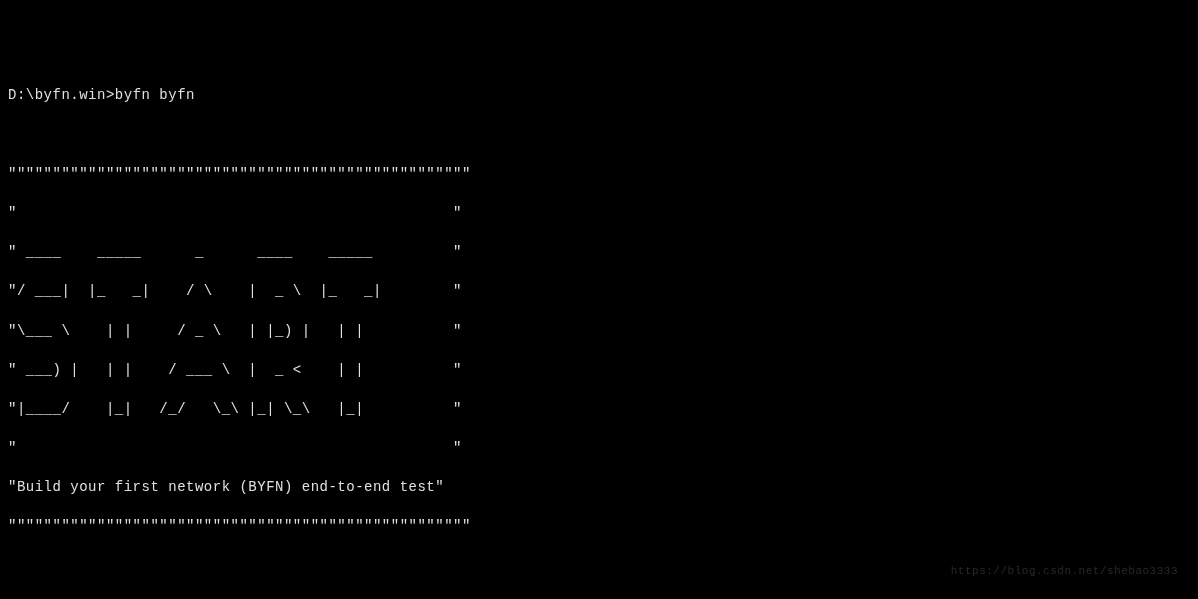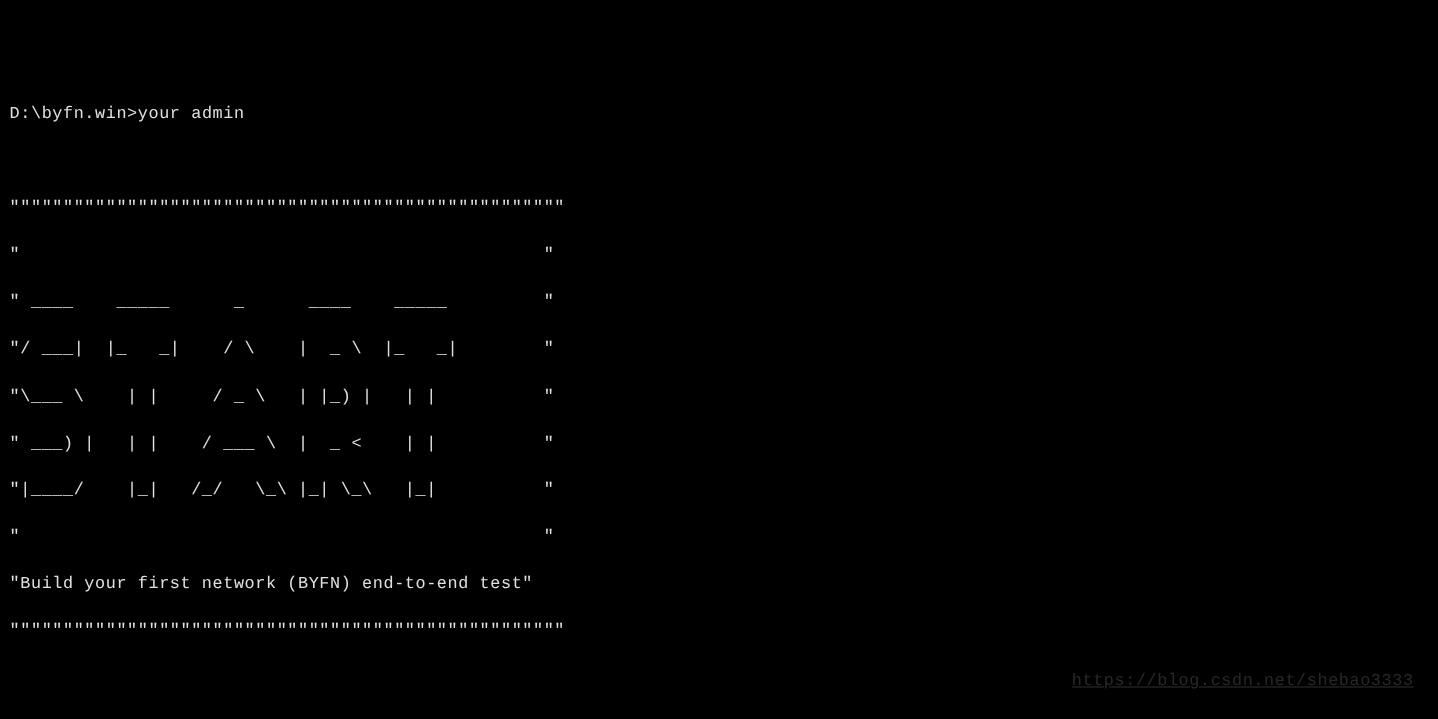--- a/index.html
+++ b/index.html
@@ -22,31 +22,30 @@
     }
     .terminal-line {
       display: block;
       white-space: pre;
     }
     .watermark {
       position: absolute;
       bottom: 20px;
       right: 20px;
       color: #444;
-      font-size: 14px;
+      font-size: 11px;
       opacity: 0.6;
-      text-decoration: underline;
     }
   </style>
 </head>
 <body>
 
 
 
-<div><span class="terminal-line"><span>D:\byfn.win&gt;</span><span>your admin</span></span>
+<div><span class="terminal-line"><span>D:\byfn.win&gt;</span><span>byfn byfn</span></span>
 <span class="terminal-line"> </span>
 <span class="terminal-line">""""""""""""""""""""""""""""""""""""""""""""""""""""</span>
 <span class="terminal-line">"                                                 "</span>
 <span class="terminal-line">" ____    _____      _      ____    _____         "</span>
 <span class="terminal-line">"/ ___|  |_   _|    / \    |  _ \  |_   _|        "</span>
 <span class="terminal-line">"\___ \    | |     / _ \   | |_) |   | |          "</span>
 <span class="terminal-line">" ___) |   | |    / ___ \  |  _ &lt;    | |          "</span>
 <span class="terminal-line">"|____/    |_|   /_/   \_\ |_| \_\   |_|          "</span>
 <span class="terminal-line">"                                                 "</span>
 <span class="terminal-line">"Build your first network (BYFN) end-to-end test"</span>

